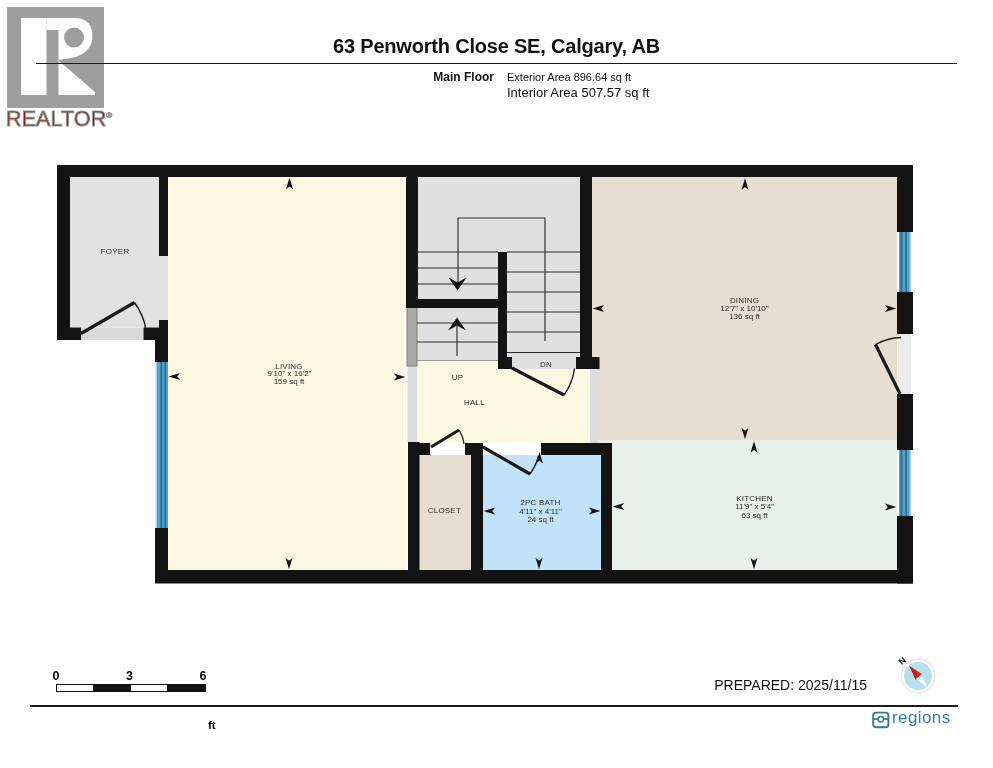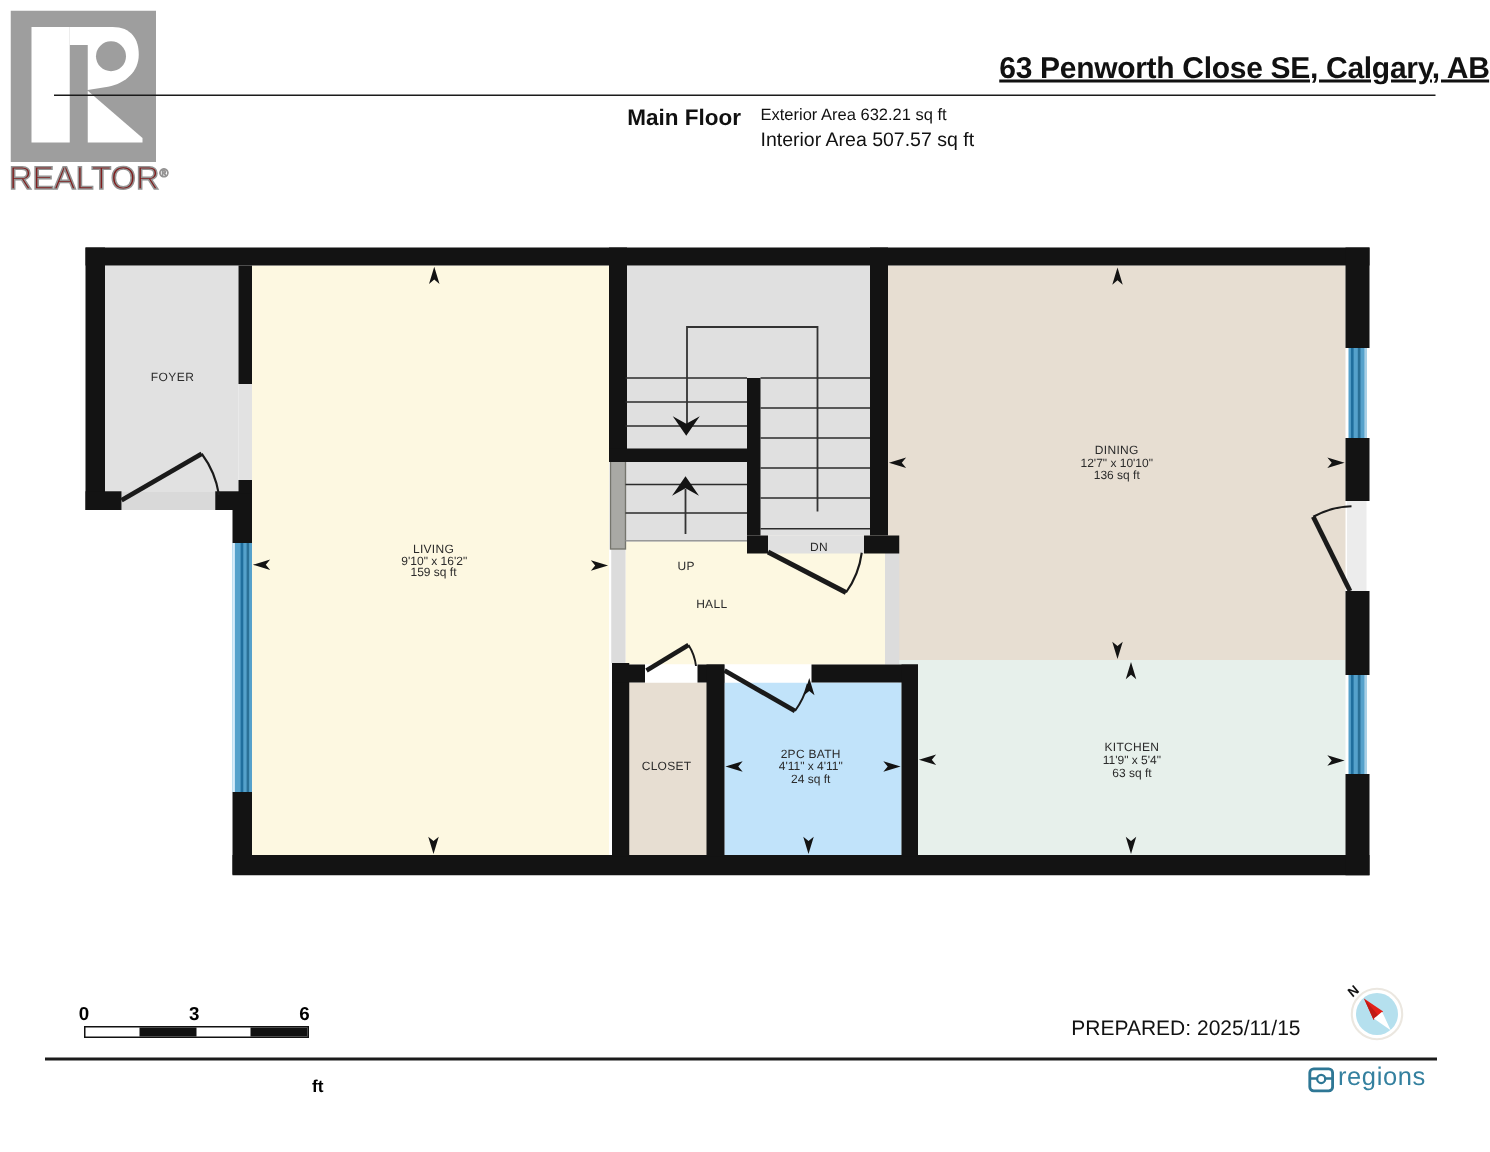--- a/index.html
+++ b/index.html
@@ -15,27 +15,27 @@
   <rect x="0" y="0" width="97" height="101" fill="#9e9e9e"></rect>
   <rect x="14" y="11" width="25.5" height="77" fill="#fff"></rect>
   <rect x="39.5" y="11" width="12.5" height="12" fill="#fff"></rect>
   <path d="M51.5,11 L68,11 C80.5,11 85.5,19 85.5,29.5 C85.5,40.5 77,48.5 65,50.8 L51.5,53 Z" fill="#fff"></path>
   <circle cx="67" cy="30.5" r="10" fill="#9e9e9e"></circle>
   <path d="M51.5,53.5 L88,85 L88,88 L51.5,88 Z" fill="#fff"></path>
 </svg>
 
 <div class="abs" style="left:6px;top:107px;width:120px;font-size:21.5px;letter-spacing:0.1px;color:#7f1d1d;-webkit-text-stroke:1.05px #949494;">REALTOR<span style="font-size:8px;vertical-align:8px;letter-spacing:0;-webkit-text-stroke:0.7px #949494;">®</span></div>
 
-<div class="abs" style="left:0;top:35px;width:993px;text-align:right;font-size:20px;letter-spacing:-0.2px;font-weight:bold;color:#111;text-decoration:underline;">63 Penworth Close SE, Calgary, AB</div>
+<div class="abs" style="left:0;top:35px;width:993px;text-align:center;font-size:20px;letter-spacing:-0.2px;font-weight:bold;color:#111;">63 Penworth Close SE, Calgary, AB</div>
 
 <div class="abs" style="left:36px;top:62.6px;width:921px;height:1.9px;background:#1b1b1b;"></div>
 
-<div class="abs" style="left:0;top:70px;width:494px;text-align:right;font-size:15px;font-weight:bold;color:#111;">Main Floor</div>
-
-<div class="abs" style="left:507px;top:70.5px;font-size:11px;color:#111;">Exterior Area 632.21 sq ft</div>
+<div class="abs" style="left:0;top:70px;width:494px;text-align:right;font-size:12px;font-weight:bold;color:#111;">Main Floor</div>
+
+<div class="abs" style="left:507px;top:70.5px;font-size:11px;color:#111;">Exterior Area 896.64 sq ft</div>
 
 <div class="abs" style="left:507px;top:84.5px;font-size:13px;color:#111;">Interior Area 507.57 sq ft</div>
 
 <svg class="abs" style="left:0;top:0;" width="993" height="768" viewBox="0 0 993 768" font-family="Liberation Sans, sans-serif">
 
   <g>
         <rect x="70" y="177" width="89" height="150.5" fill="#e1e1e1"></rect>
      <text x="115" y="253.8" font-size="8" fill="#2b2b2b" text-anchor="middle" letter-spacing="0.3">FOYER</text>
       </g>
 

